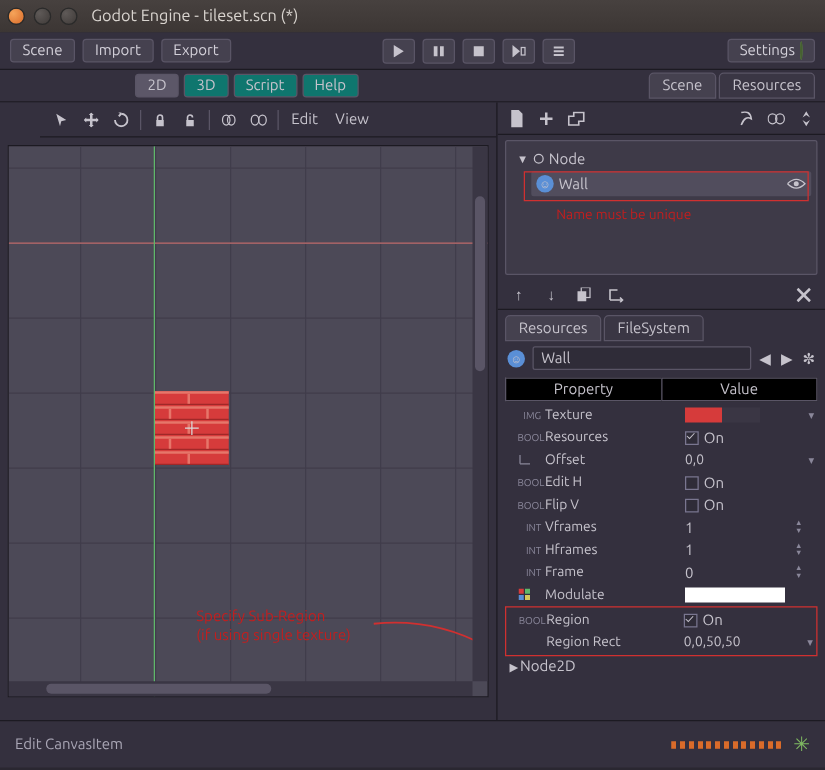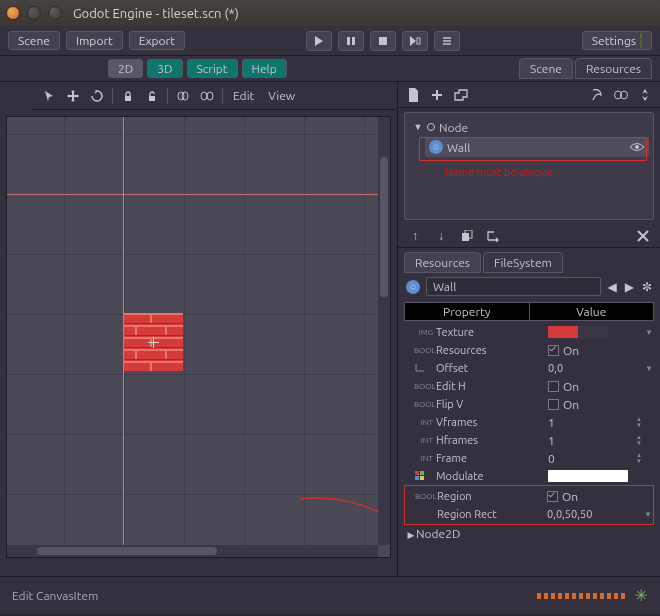--- a/index.html
+++ b/index.html
@@ -256,20 +256,24 @@
           </div>
         <div class="brick-row" style="top:36px">
             <div class="brick" style="left:0;width:13px"></div>
             <div class="brick" style="left:13px;width:30px"></div>
           </div>
         <div class="brick-row" style="top:48px">
             <div class="brick" style="left:0;width:28px"></div>
           </div>
         <div class="crosshair"></div>
       </div>
+      <div class="annot" style="left:150px; bottom:40px;">
+        <span>Specify Sub-Region</span><br>
+        <span>(if using single texture)</span>
+      </div>
       <svg style="position:absolute; left:290px; bottom:28px; pointer-events:none;" width="100" height="40">
           <path d="M2 10 Q 50 5 92 28" stroke="#d03030" fill="none" stroke-width="1.5"></path>
           <path d="M92 28 L85 21 M92 28 L82 28" stroke="#d03030" stroke-width="1.5"></path>
         </svg>
       <div class="scrollbar-v">
           <div class="thumb"></div>
         </div>
       <div class="scrollbar-h">
           <div class="thumb"></div>
         </div>

